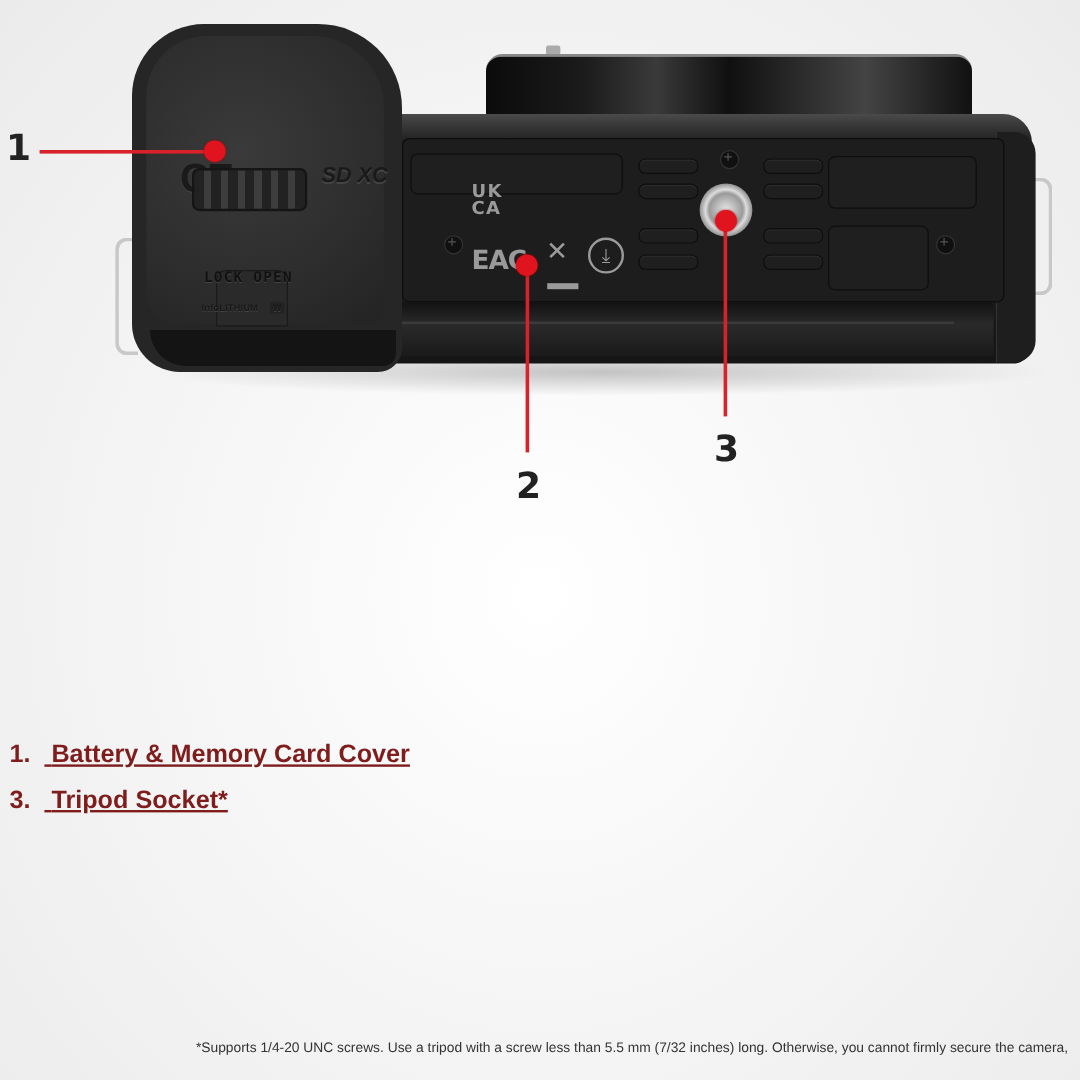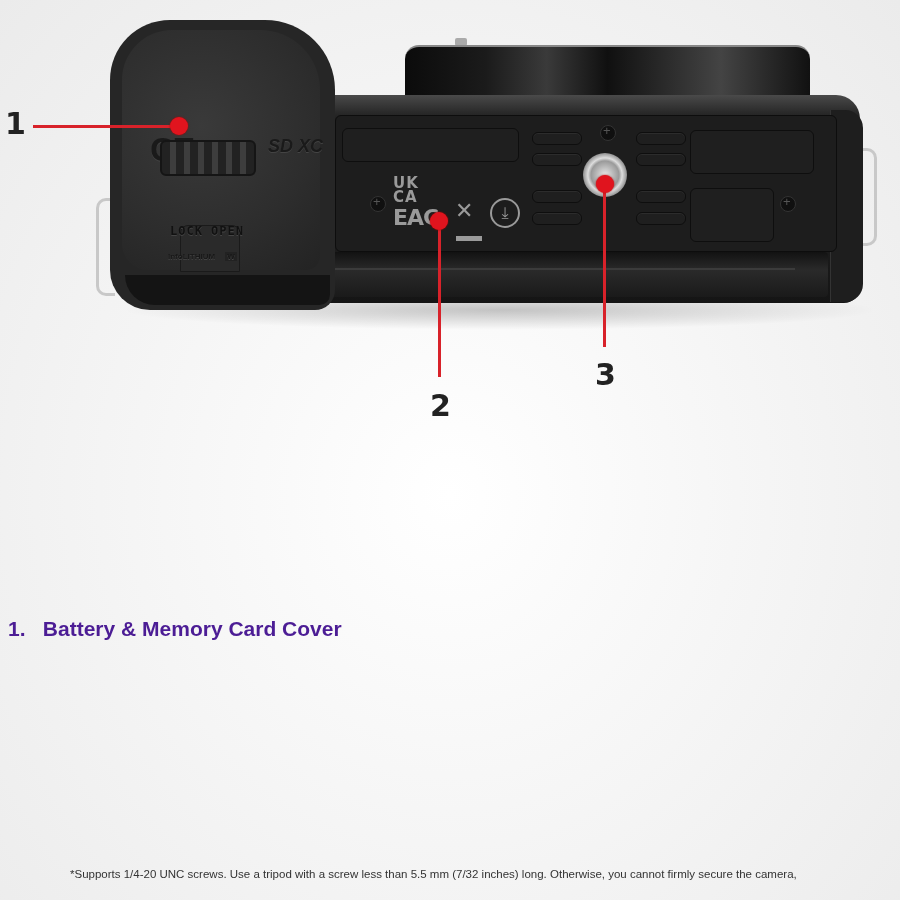--- a/index.html
+++ b/index.html
@@ -74,21 +74,21 @@
   .sd { left:268px; top:88px; font-size:18px; font-style:italic; }
   .lock-switch {
     position:absolute; left:160px; top:140px; width:92px; height:32px;
     background: repeating-linear-gradient(90deg,#222 0 8px,#3d3d3d 8px 14px);
     border:2px solid #151515; border-radius:6px;
   }
   .lock-label { left:170px; top:176px; font-size:12px; color:#111; letter-spacing:1px; font-family:"DejaVu Sans Mono", monospace; }
   .infolithium { left:168px; top:204px; font-size:8px; color:#181818; }
 
   .cert-text { position:absolute; color:#9a9a9a; font-weight:bold; font-family:"DejaVu Sans", sans-serif; }
-  .ukca { left:393px; top:176px; font-size:15px; line-height:14px; letter-spacing:1px; }
+  .ukca { left:393px; top:152px; font-size:15px; line-height:14px; letter-spacing:1px; }
   .eac { left:393px; top:205px; font-size:22px; letter-spacing:-1px; }
   .weee { left:455px; top:198px; font-size:22px; color:#9a9a9a; }
   .weee-bar { position:absolute; left:456px; top:236px; width:26px; height:5px; background:#9a9a9a; }
   .arrow-circle { left:490px; top:198px; width:26px; height:26px; border:2px solid #9a9a9a; border-radius:50%;
     font-size:16px; text-align:center; line-height:26px; color:#9a9a9a; font-weight:normal; }
 
   .screw { position:absolute; width:14px; height:14px; border-radius:50%; background:#101010; border:1px solid #333; }
   .screw::after { content:"+"; position:absolute; left:2px; top:-3px; color:#555; font-size:13px; }
   .vent { position:absolute; width:48px; height:11px; border:1px solid #0e0e0e; border-radius:6px; background:#1f1f1f; box-shadow:inset 0 1px 0 #2c2c2c; }
   .panel { position:absolute; border:1px solid #0e0e0e; border-radius:6px; background:#1f1f1f; }
@@ -97,26 +97,26 @@
     background: radial-gradient(circle at 50% 50%, #e8e8e8 0%, #9a9a9a 45%, #ddd 55%, #7a7a7a 75%, #c4c4c4 100%);
   }
 
   
   .callout-line { position:absolute; background:#d8222a; }
   .callout-dot { position:absolute; width:18px; height:18px; border-radius:50%; background:#e0141e; box-shadow:0 0 2px #a00; }
   .callout-num { position:absolute; font-weight:bold; font-size:30px; color:#222; font-family:"DejaVu Sans", sans-serif; }
 
   
   #legend { position:absolute; left:8px; top:614px; }
-  .legend-item { font-weight:bold; font-size:21px; color:#4c1d95; height:38px; line-height:30px; }
+  .legend-item { font-weight:bold; font-size:21px; color:#7f1d1d; height:38px; line-height:30px;text-decoration:underline; }
   .legend-item .n { display:inline-block; width:29px; }
 
   #footnote {
     position:absolute; left:70px; top:866px; width:820px;
-    font-size:11.5px; line-height:16px; color:#333; text-align:left;
+    font-size:11.5px; line-height:16px; color:#333; text-align:right;
     font-family:"Liberation Sans Narrow","Liberation Sans", sans-serif;
   }
 </style>
 </head>
 <body>
 
 <div id="camera">
   <div class="shadow"></div>
   <div class="mount-pins"></div>
   <div class="mount-ring"></div>
@@ -175,17 +175,21 @@
 
 <div class="callout-line" style="left:603px;top:185px;width:3px;height:162px;"></div>
 <div class="callout-dot" style="left:596px;top:175px;"></div>
 <div class="callout-num" style="left:595px;top:357px;">3</div>
 
 <div id="legend">
   <div class="legend-item">
     <span class="n">1.</span>
     <span>Battery &amp; Memory Card Cover</span>
   </div>
+  <div class="legend-item">
+    <span class="n">3.</span>
+    <span>Tripod Socket*</span>
+  </div>
 </div>
 
 <div id="footnote">
   <div>*Supports 1/4-20 UNC screws. Use a tripod with a screw less than 5.5 mm (7/32 inches) long. Otherwise, you cannot firmly secure the camera,</div>
 </div>
 
 </body></html>

